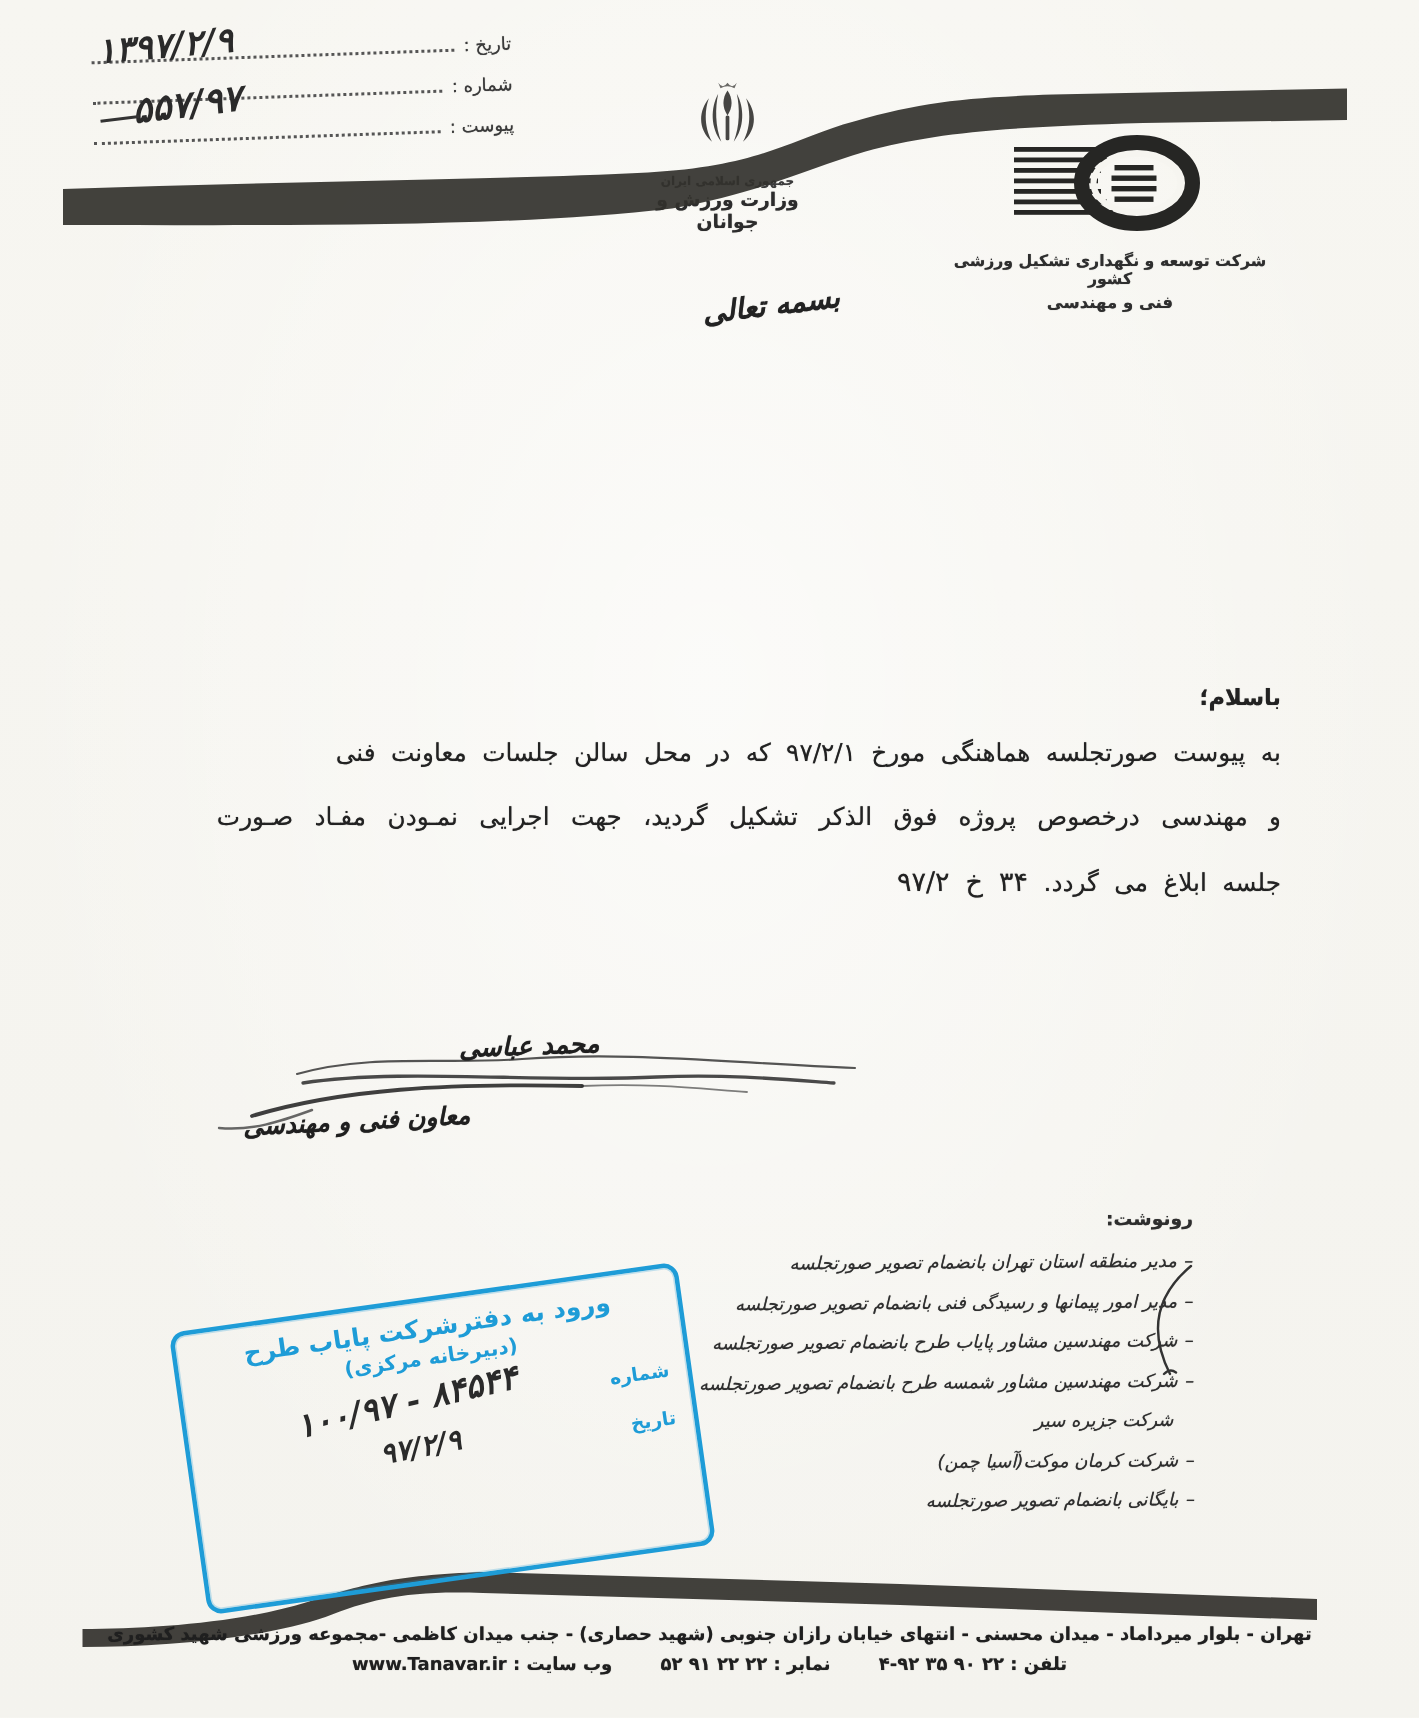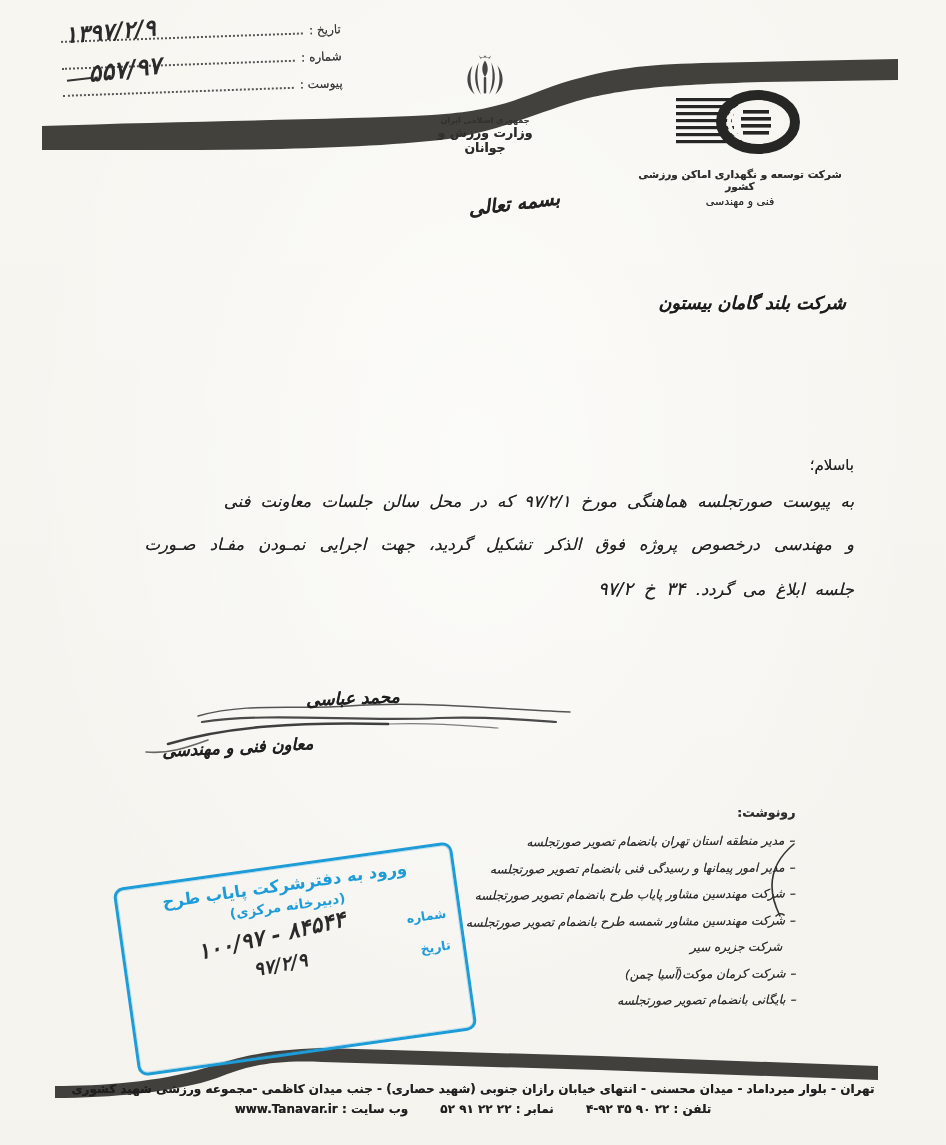--- a/index.html
+++ b/index.html
@@ -22,35 +22,35 @@
   .date-row .dots{flex:1;border-bottom:2px dotted #555;margin:0 6px 3px 0;height:10px;}
   .hand{font-family:"DejaVu Serif", serif;font-style:italic;font-weight:bold;color:#2a2a2a;}
   .hand-date{position:absolute;left:4px;top:-12px;font-size:23px;transform:rotate(-3deg);letter-spacing:2px;}
   .hand-num{position:absolute;left:26px;top:26px;font-size:24px;transform:rotate(-5deg);letter-spacing:1px;}
   .hand-num:after{content:"";position:absolute;left:-22px;top:18px;width:26px;border-top:2px solid #333;}
   .emblem-wrap{position:absolute;left:420px;top:48px;width:130px;text-align:center;}
   .emblem-wrap .t1{font-size:8px;font-weight:bold;color:#3b3b3b;margin-top:2px;}
   .emblem-wrap .t2{font-size:12.5px;font-weight:bold;color:#2c2c2c;}
   .corp-wrap{position:absolute;left:632px;top:86px;width:216px;text-align:center;z-index:3;}
   .corp-wrap .t1{font-size:10.5px;font-weight:bold;color:#2e2e2e;margin-top:4px;}
-  .corp-wrap .t2{font-size:11px;font-weight:normal;color:#2e2e2e;margin-top:3px;}
+  .corp-wrap .t2{font-size:11px;font-weight:bold;color:#2e2e2e;margin-top:3px;}
   .band{position:absolute;left:0;top:0;width:946px;height:210px;z-index:1;pointer-events:none;}
   .band-b{position:absolute;left:0;top:1030px;width:946px;height:80px;z-index:1;pointer-events:none;}
   .besmele{position:absolute;left:468px;top:192px;font-size:19px;transform:rotate(-7deg);font-family:"DejaVu Serif",serif;font-style:italic;font-weight:bold;color:#222;}
   
   .addr{position:absolute;right:100px;top:288px;width:748px;direction:rtl;text-align:right;
         font-weight:bold;font-style:italic;font-size:17.5px;color:#1c1c1c;line-height:30px;}
   .addr .l1{margin-bottom:12px;letter-spacing:.5px;}
   .addr .l2{letter-spacing:.5px;word-spacing:3px;margin-bottom:20px;}
   .addr .l3{margin-right:255px;letter-spacing:.5px;}
   
   .body-txt{position:absolute;right:92px;top:456px;width:766px;direction:rtl;text-align:right;
             font-size:16.5px;color:#222;}
-  .body-txt .sal{font-size:15px;font-weight:normal;}
-  .body-txt .bl{margin-top:24px;letter-spacing:.3px;word-spacing:5px;font-style:italic;}
+  .body-txt .sal{font-size:15px;font-weight:bold;}
+  .body-txt .bl{margin-top:24px;letter-spacing:.3px;word-spacing:5px;}
   .body-txt .bl2{word-spacing:9px;}
   .body-txt .annot{font-size:18px;letter-spacing:1px;}
   
   .sig{position:absolute;left:138px;top:682px;width:440px;height:100px;}
   .sig .name{position:absolute;left:168px;top:6px;font-size:17px;font-weight:bold;font-style:italic;transform:rotate(-2deg);color:#1f1f1f;}
   .sig .title{position:absolute;left:24px;top:56px;font-size:16.5px;font-weight:bold;font-style:italic;transform:rotate(-3deg);color:#1f1f1f;}
   .sig svg{position:absolute;left:0;top:0;}
   
   .cc{position:absolute;right:150px;top:806px;width:440px;direction:rtl;text-align:right;font-size:12px;color:#2e2e2e;transform:rotate(-.4deg);}
   .cc .cc-label{font-weight:bold;font-size:12.5px;margin-bottom:8px;}
@@ -130,28 +130,27 @@
         <rect x="2" y="47" width="62" height="3.2"></rect>
         <rect x="2" y="54" width="66" height="3.2"></rect>
         <rect x="69" y="24" width="26" height="3.6"></rect>
         <rect x="67" y="31" width="30" height="3.6"></rect>
         <rect x="67" y="38" width="30" height="3.6"></rect>
         <rect x="69" y="45" width="26" height="3.6"></rect>
       </g>
       <ellipse cx="84" cy="36" rx="37" ry="27" fill="none" stroke="#262624" stroke-width="10"></ellipse>
       <ellipse cx="84" cy="36" rx="29" ry="19.5" fill="none" stroke="#f6f5f0" stroke-width="4"></ellipse>
     </svg>
-    <div class="t1 fuzz">شرکت توسعه و نگهداری اماکن ورزشی کشور</div>
+    <div class="t1 fuzz">شرکت توسعه و نگهداری تشکیل ورزشی کشور</div>
     <div class="t2 fuzz">فنی و مهندسی</div>
   </div>
 
   <div class="besmele fuzz">بسمه تعالی</div>
 
   <div class="addr">
-    <div class="l1 fuzz">شرکت بلند گامان بیستون</div>
   </div>
 
   <div class="body-txt">
     <div class="sal fuzz">باسلام؛</div>
     <div class="bl fuzz" style="margin-top:18px;">به پیوست صورتجلسه هماهنگی مورخ ۹۷/۲/۱ که در محل سالن جلسات معاونت فنی</div>
     <div class="bl bl2 fuzz">و مهندسی درخصوص پروژه فوق الذکر تشکیل گردید، جهت اجرایی نمـودن مفـاد صـورت</div>
     <div class="bl fuzz">
       <span>جلسه ابلاغ می گردد.</span>
       <span class="annot">۳۴ خ ۹۷/۲</span>
     </div>

